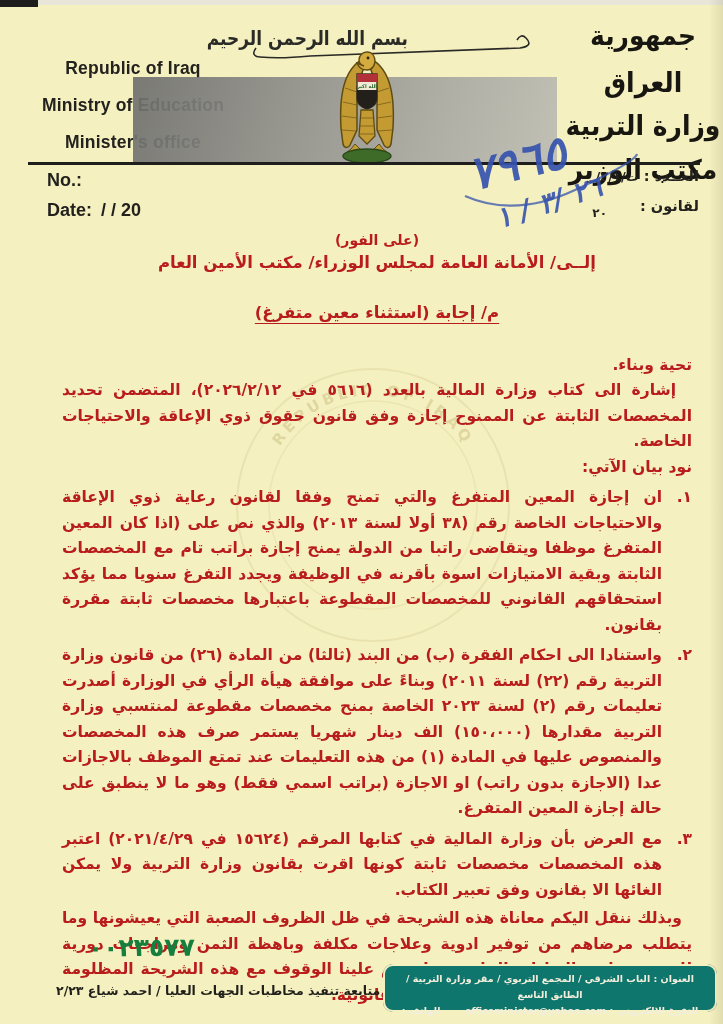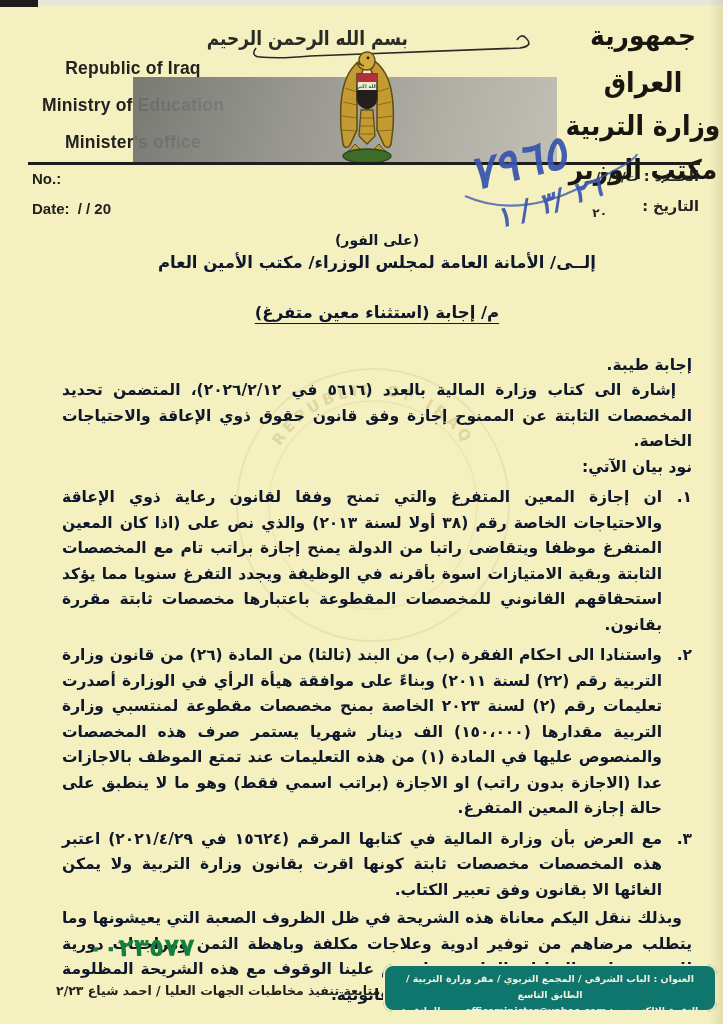--- a/index.html
+++ b/index.html
@@ -37,36 +37,36 @@
     position:absolute; left:248px; top:22px; width:320px; height:42px;
     direction:rtl; text-align:center; font-weight:bold; font-size:17px; color:#2a2a26;
   }
   .bismillah .txt { position:absolute; right:160px; top:6px; white-space:nowrap; transform:scaleY(1.15); }
   .bismillah svg { position:absolute; left:0; top:0; }
   .emblem { position:absolute; left:321px; top:48px; width:92px; height:118px; }
 
   .rule { position:absolute; left:28px; top:162px; width:672px; height:3px; background:#1e1e1c; }
 
   
-  .ref-en { position:absolute; left:32px; font-family:"Liberation Sans",sans-serif; font-weight:bold; font-size:15px; color:#22211d; }
+  .ref-en { position:absolute; left:47px; font-family:"Liberation Sans",sans-serif; font-weight:bold; font-size:18px; color:#22211d; }
   .ref-ar { position:absolute; right:24px; direction:rtl; font-weight:bold; font-size:14.5px; color:#22211d; }
   .ref-ar .printed-ref { font-size:13px; }
   .hand { position:absolute; color:#3653ae; font-style:italic; font-weight:bold; direction:ltr; white-space:nowrap; }
   .hand-number { left:468px; top:136px; font-size:46px; transform:rotate(-14deg); letter-spacing:2px; opacity:0.92; }
   .hand-date   { left:494px; top:186px; font-size:28px; transform:rotate(-18deg); letter-spacing:4px; opacity:0.9; }
   .hand-swoosh { position:absolute; left:455px; top:130px; }
 
   
   .watermark { position:absolute; left:228px; top:360px; width:290px; height:290px; opacity:0.5; pointer-events:none; }
 
   
   .body-block {
     position:absolute; left:62px; top:230px; width:630px;
     direction:rtl; font-weight:bold; font-size:15.5px; line-height:25.5px;
-    color:#0f172a; text-align:justify;
+    color:#b91c1c; text-align:justify;
   }
   .center { text-align:center; }
   .urgency { font-size:14px; line-height:20px; }
   .to-line { font-size:16.5px; line-height:25px; }
   .subject { font-size:16.5px; margin-top:25px; text-decoration:underline; text-underline-offset:5px; }
   .greeting { margin-top:27px; text-align:right; }
   .intro { text-indent:16px; }
   .list-item { display:flex; margin-top:5px; }
   .list-item .num { width:30px; flex:0 0 30px; }
   .list-item .itxt { flex:1; text-align:justify; }
@@ -151,21 +151,21 @@
   <div class="ref-en" style="top:200px;">
     <span>Date:</span>
     <span style="margin-right:1px; margin-left:4px;">/     / 20</span>
   </div>
 
   <div class="ref-ar" style="top:168px;">
     <span>العــدد :</span>
     <span class="printed-ref" dir="ltr">/ت/٢/١</span>
   </div>
   <div class="ref-ar" style="top:198px;">
-    <span>التاريخ :</span>
+    <span>لقانون :</span>
   </div>
   <div class="ref-ar" style="top:206px; right:116px; font-size:12px;">٢٠</div>
 
   <div class="hand hand-number">٧٩٦٥</div>
   <div class="hand hand-date">٢٦ /٣ / ١</div>
   <svg class="hand-swoosh" width="190" height="110">
     <path d="M10 66 Q60 88 120 60 T182 24" fill="none" stroke="#3653ae" stroke-width="2.2" opacity="0.75"></path>
   </svg>
 
   <svg class="watermark" viewBox="0 0 290 290">
@@ -176,21 +176,21 @@
       </defs>
     <text font-size="15" font-weight="bold" fill="#a8904c" opacity="0.55" letter-spacing="4">
       <textPath href="#arcTop" startOffset="50%" text-anchor="middle">REPUBLIC OF IRAQ</textPath>
     </text>
   </svg>
 
   <div class="body-block">
     <div class="center urgency">(على الفور)</div>
     <div class="center to-line">إلــى/ الأمانة العامة لمجلس الوزراء/ مكتب الأمين العام</div>
     <div class="center subject">م/ إجابة (استثناء معين متفرغ)</div>
-    <div class="greeting">إجابة طيبة.</div>
+    <div class="greeting">تحية وبناء.</div>
     <div class="intro">إشارة الى كتاب وزارة المالية بالعدد (٥٦١٦ في ٢٠٢٦/٢/١٢)، المتضمن تحديد المخصصات الثابتة عن الممنوح إجازة وفق قانون حقوق ذوي الإعاقة والاحتياجات الخاصة.</div>
     <div style="text-align:right;">نود بيان الآتي:</div>
 
     <div class="list-item">
       <span class="num">١.</span>
       <span class="itxt">ان إجازة المعين المتفرغ والتي تمنح وفقا لقانون رعاية ذوي الإعاقة والاحتياجات الخاصة رقم (٣٨ أولا لسنة ٢٠١٣) والذي نص على (اذا كان المعين المتفرغ موظفا ويتقاضى راتبا من الدولة يمنح إجازة براتب تام مع المخصصات الثابتة وبقية الامتيازات اسوة بأقرنه في الوظيفة ويجدد التفرغ سنويا مما يؤكد استحقاقهم القانوني للمخصصات المقطوعة باعتبارها مخصصات ثابتة مقررة بقانون.</span>
     </div>
     <div class="list-item">
       <span class="num">٢.</span>
       <span class="itxt">واستنادا الى احكام الفقرة (ب) من البند (ثالثا) من المادة (٢٦) من قانون وزارة التربية رقم (٢٢) لسنة ٢٠١١) وبناءً على موافقة هيأة الرأي في الوزارة أصدرت تعليمات رقم (٢) لسنة ٢٠٢٣ الخاصة بمنح مخصصات مقطوعة لمنتسبي وزارة التربية مقدارها (١٥٠،٠٠٠) الف دينار شهريا يستمر صرف هذه المخصصات والمنصوص عليها في المادة (١) من هذه التعليمات عند تمتع الموظف بالاجازات عدا (الاجازة بدون راتب) او الاجازة (براتب اسمي فقط) وهو ما لا ينطبق على حالة إجازة المعين المتفرغ.</span>

